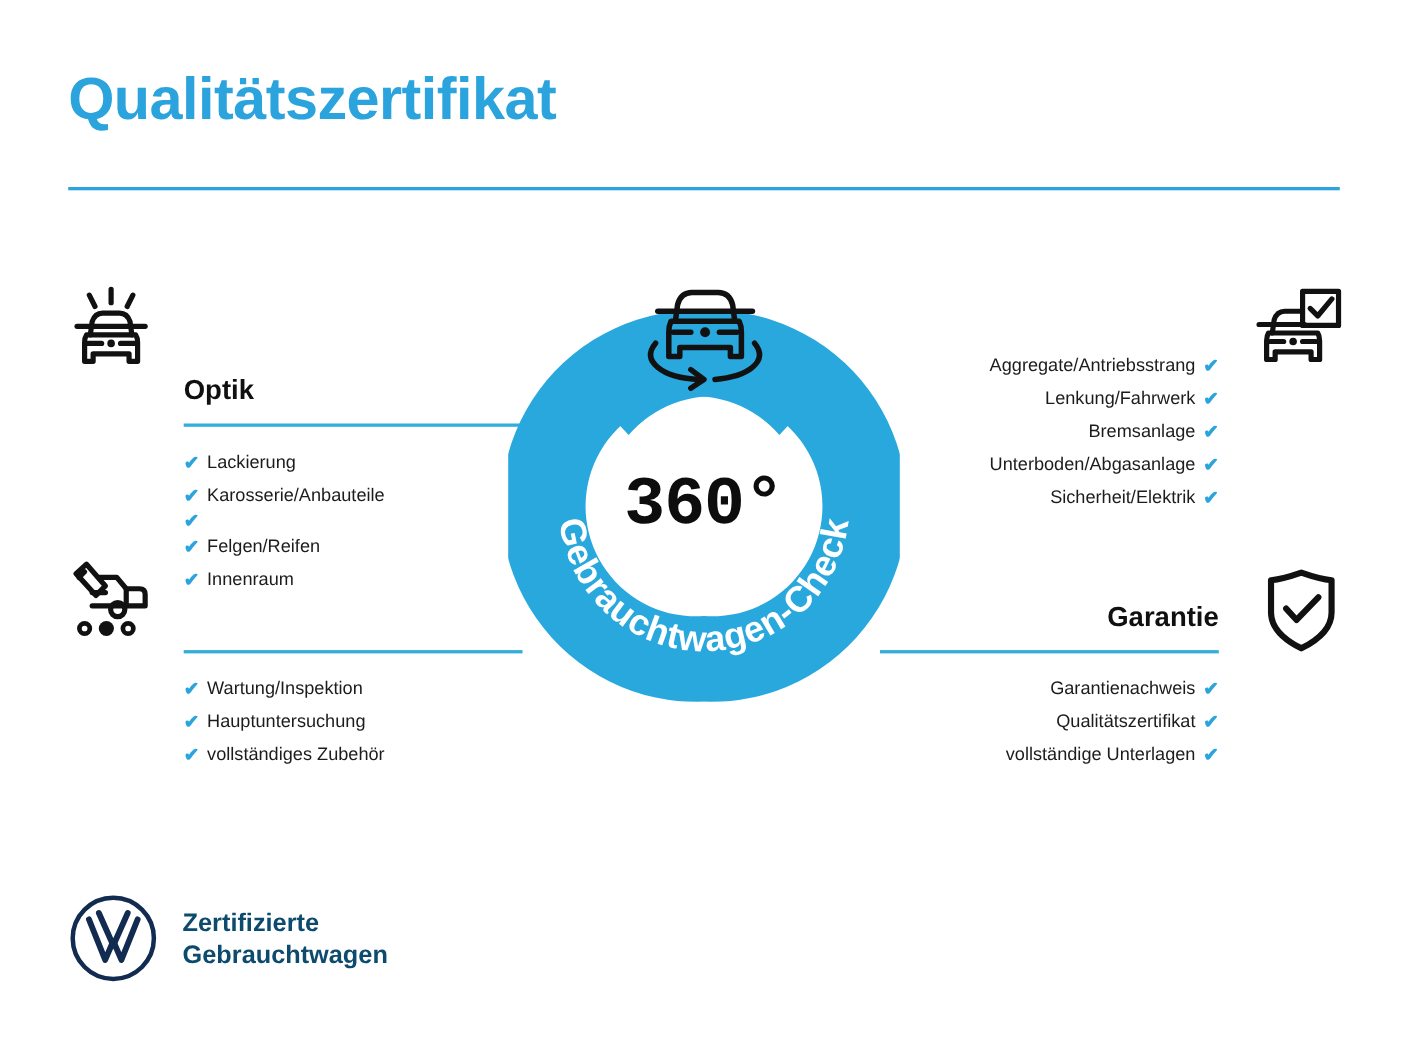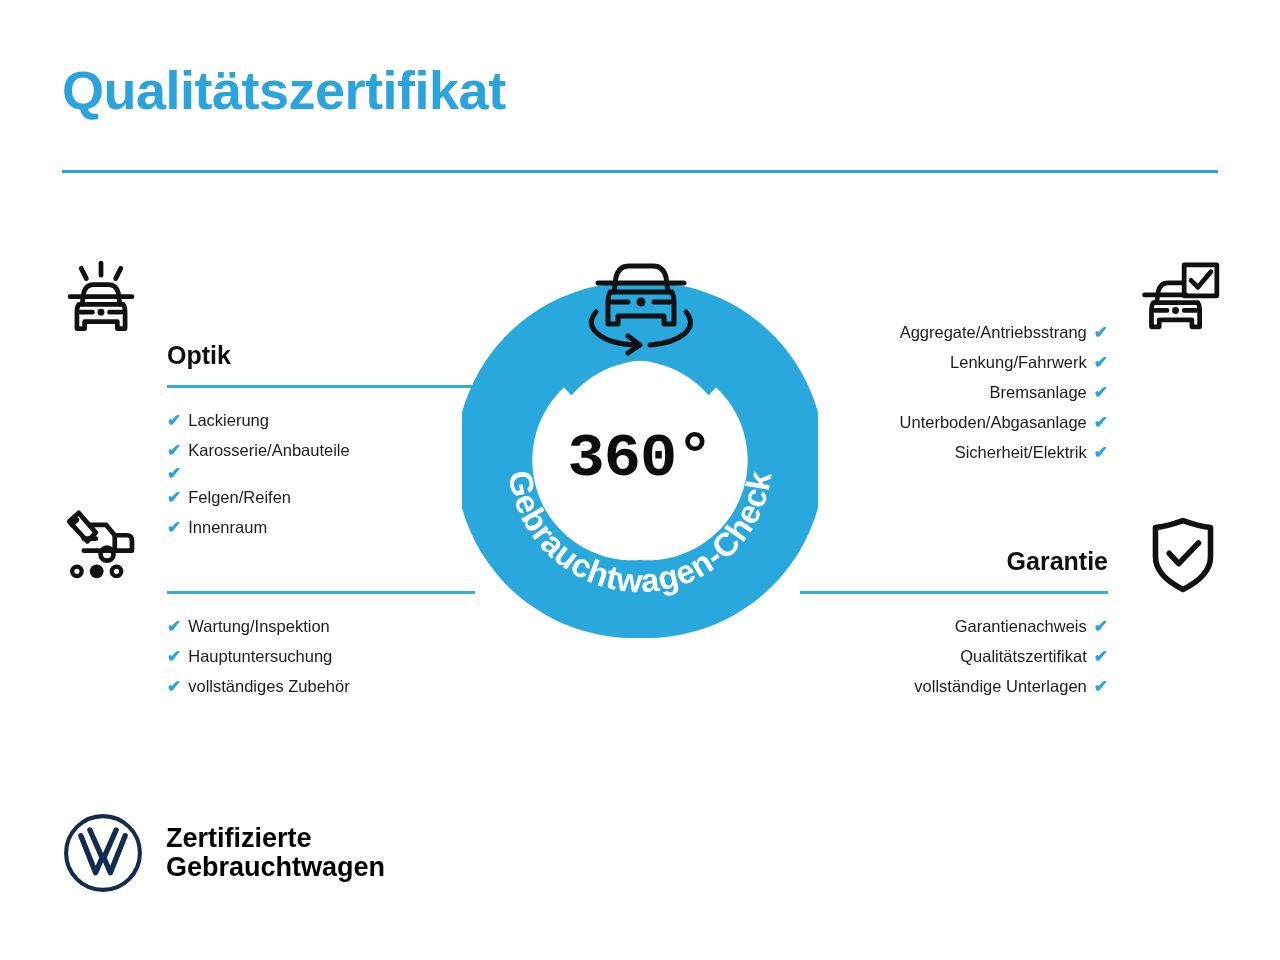--- a/index.html
+++ b/index.html
@@ -130,23 +130,23 @@
   .vw-block {
     position: absolute;
     left: 62px;
     top: 812px;
     display: flex;
     align-items: center;
     gap: 22px;
   }
   .vw-mark { width: 82px; height: 82px; flex: 0 0 auto; }
   .vw-text {
-    font-size: 27px;
-    font-weight: bold;
-    color: #000000;
+    font-size: 23px;
+    font-weight: bold;
+    color: #0c4a6e;
     line-height: 29px;
     white-space: nowrap;
   }
 </style>
 </head>
 <body>
 
 <div class="page-title">Qualitätszertifikat</div>
 <div class="header-rule"></div>
 

